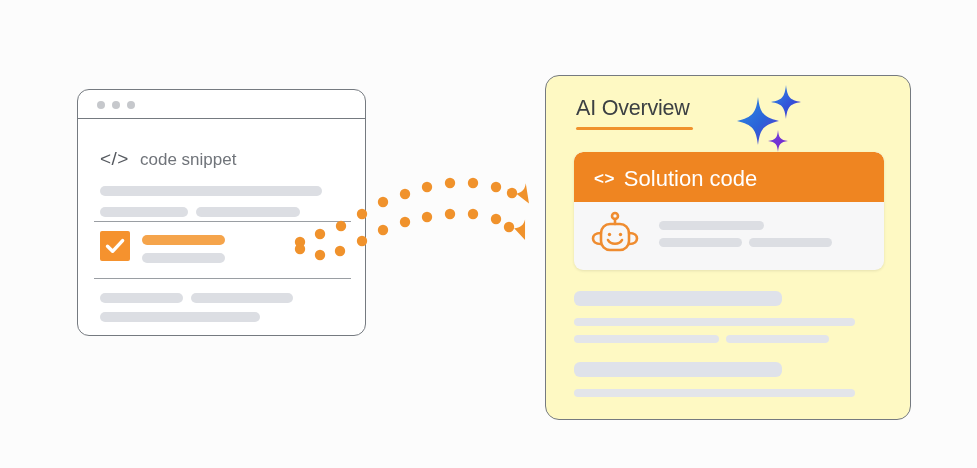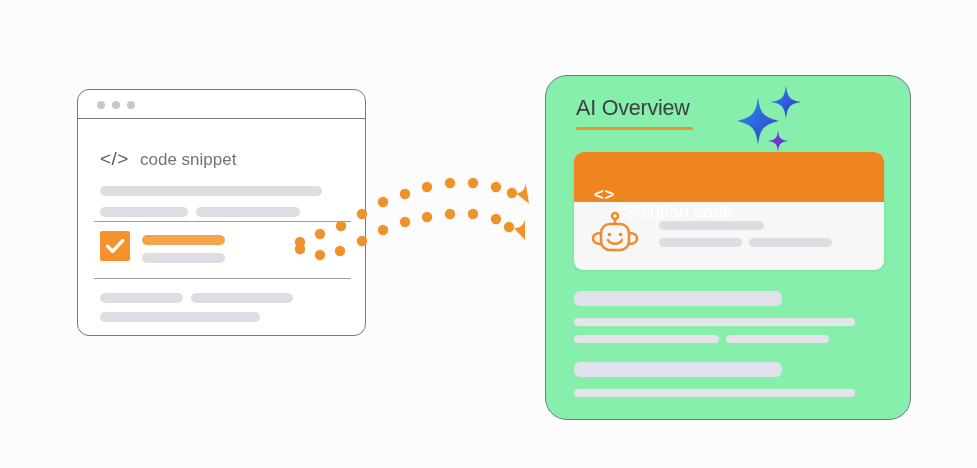--- a/index.html
+++ b/index.html
@@ -101,23 +101,23 @@
   }
   #checkbox-square svg { display: block; }
 
   
   #ai-panel {
     position: absolute;
     left: 545px;
     top: 75px;
     width: 366px;
     height: 345px;
-    background: #86efac;
+    background: #fef9c3;
     border: 1.6px solid #757a80;
-    border-radius: 22px;
+    border-radius: 14px;
     box-sizing: border-box;
   }
   #ai-overview-title {
     position: absolute;
     left: 30px;
     top: 20px;
     font-size: 21.5px;
     color: #3c4043;
     font-family: "Liberation Sans", sans-serif;
     letter-spacing: -0.2px;
@@ -165,23 +165,22 @@
     align-items: center;
     gap: 9px;
   }
   #solution-code-glyph {
     font-size: 17px;
     font-weight: bold;
     color: #ffffff;
     letter-spacing: 0.5px;
   }
   #solution-code-label {
-    font-size: 18px;
+    font-size: 22px;
     color: #ffffff;
-    margin-top: 36px;
   }
   #robot-icon {
     position: absolute;
     left: 15px;
     top: 58px;
   }
 
   
   #arrows-layer {
     position: absolute;

